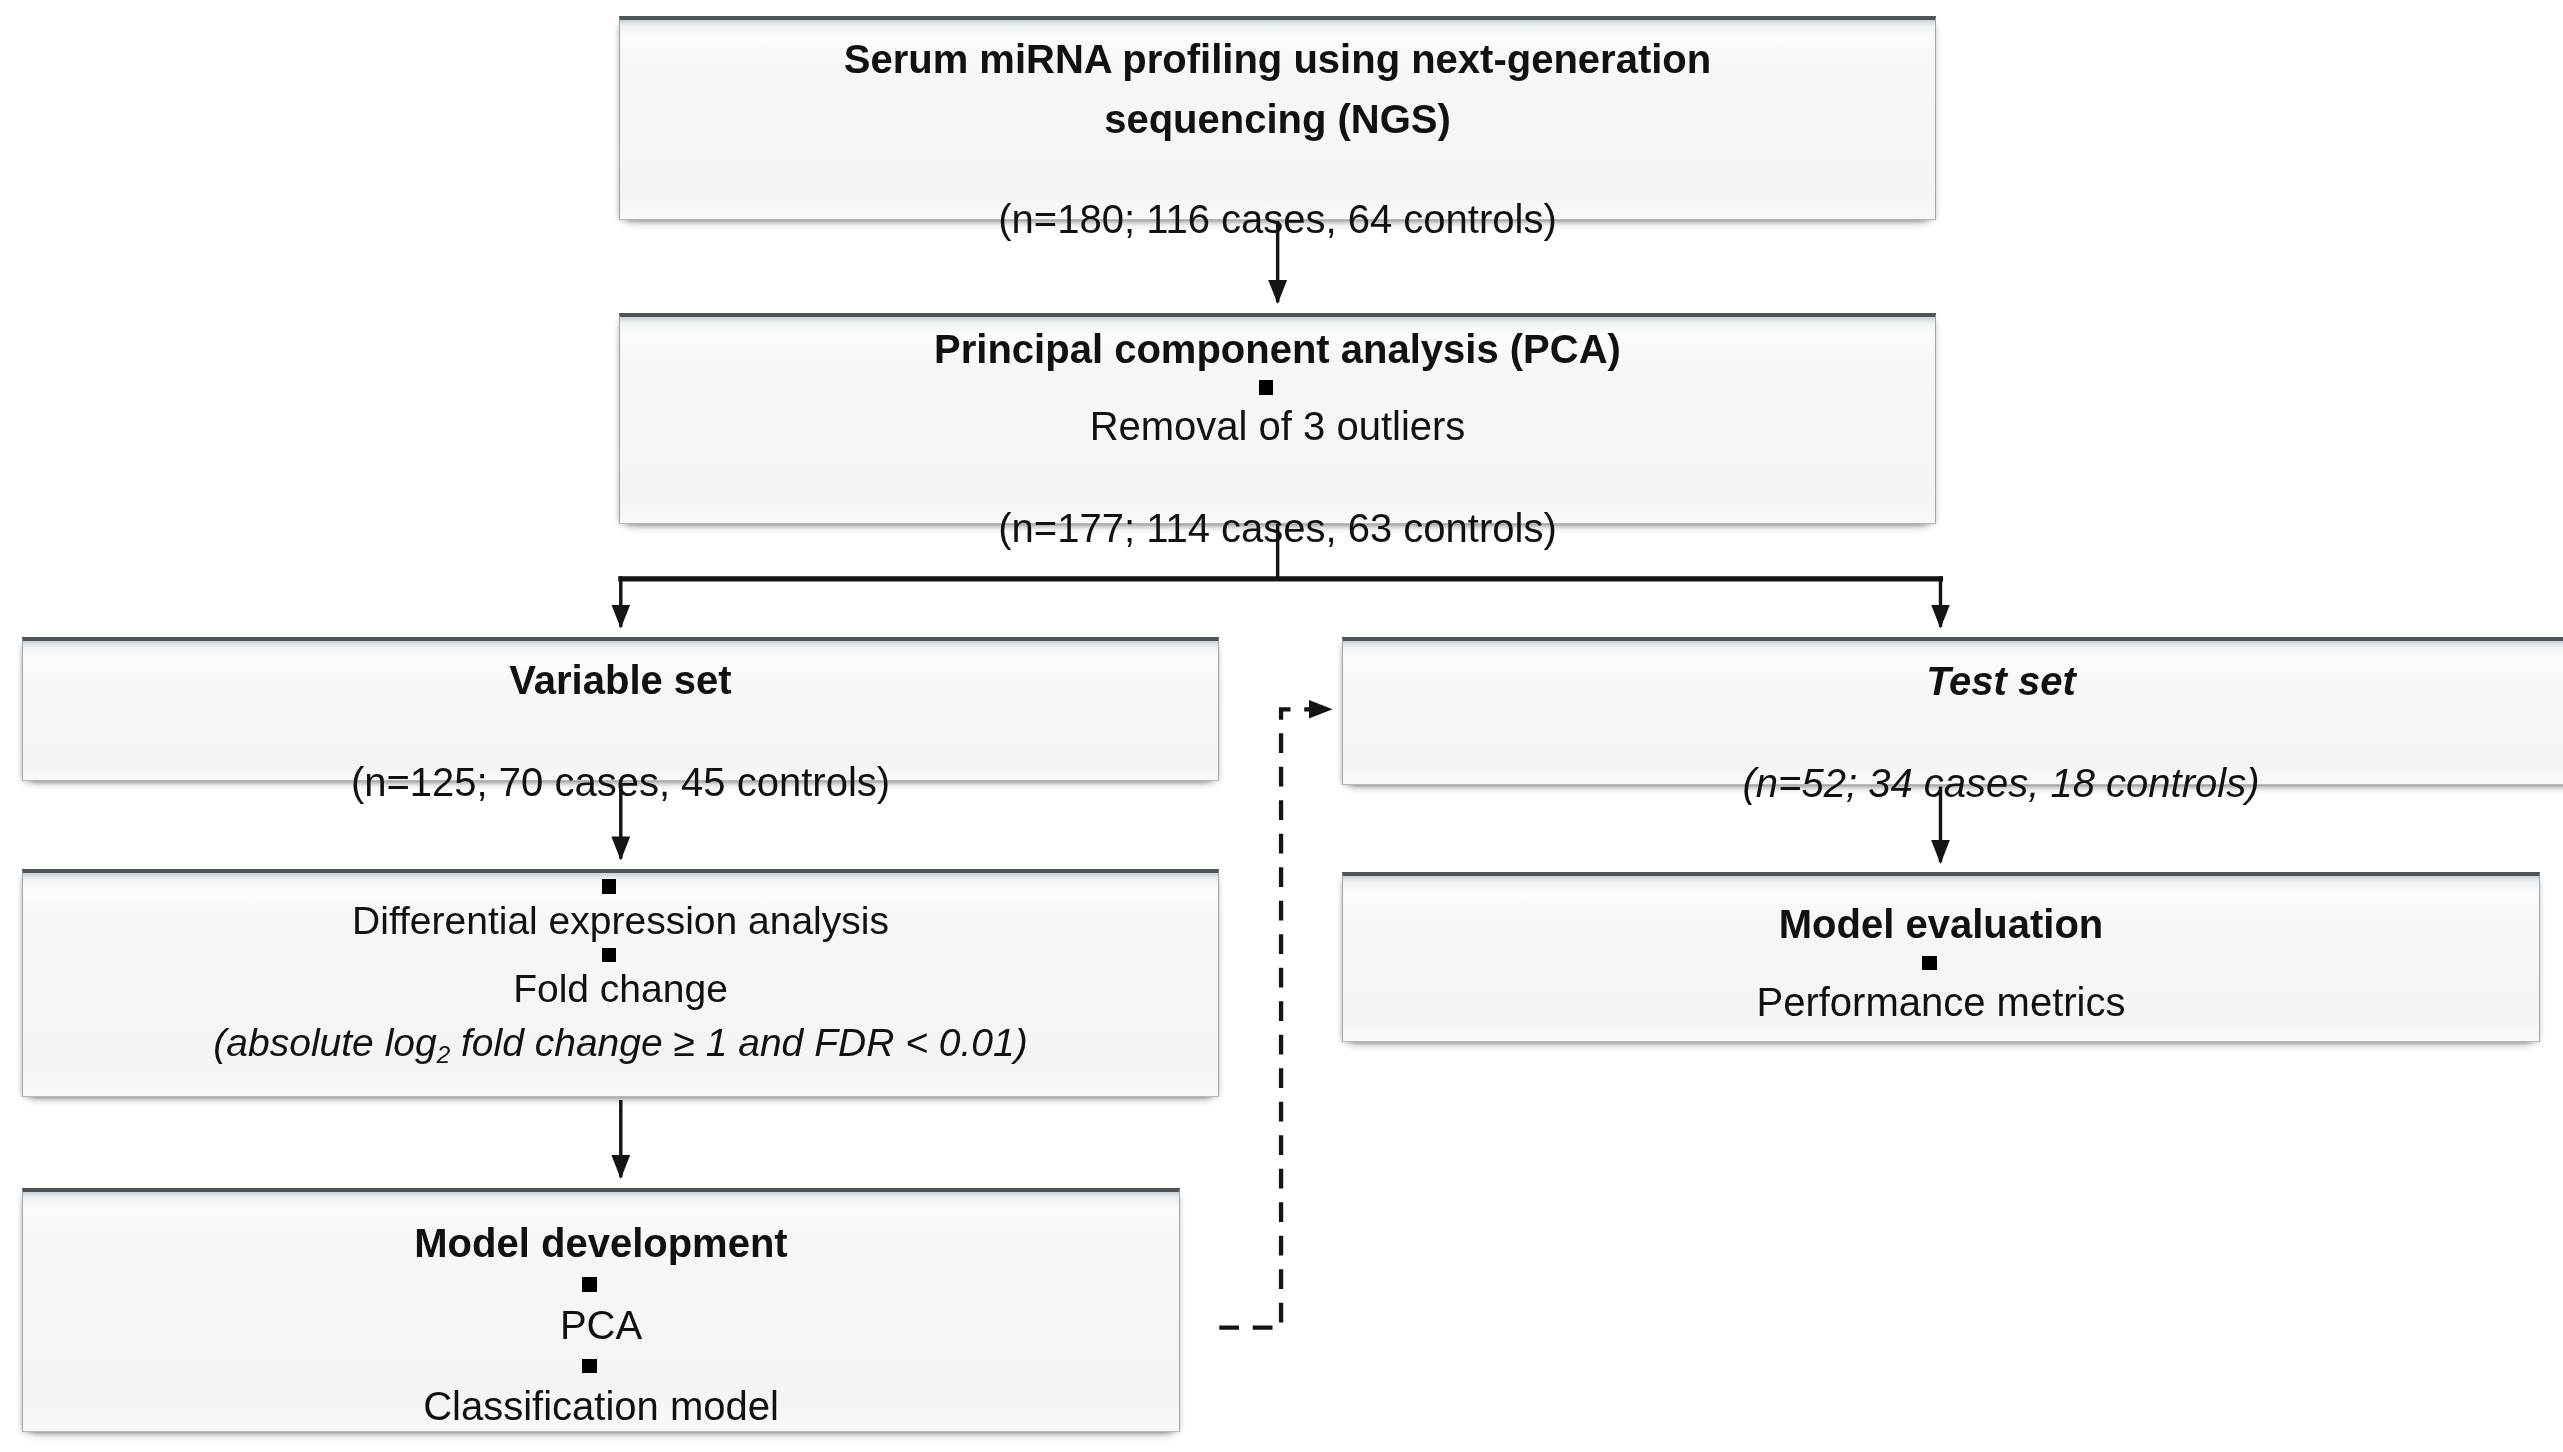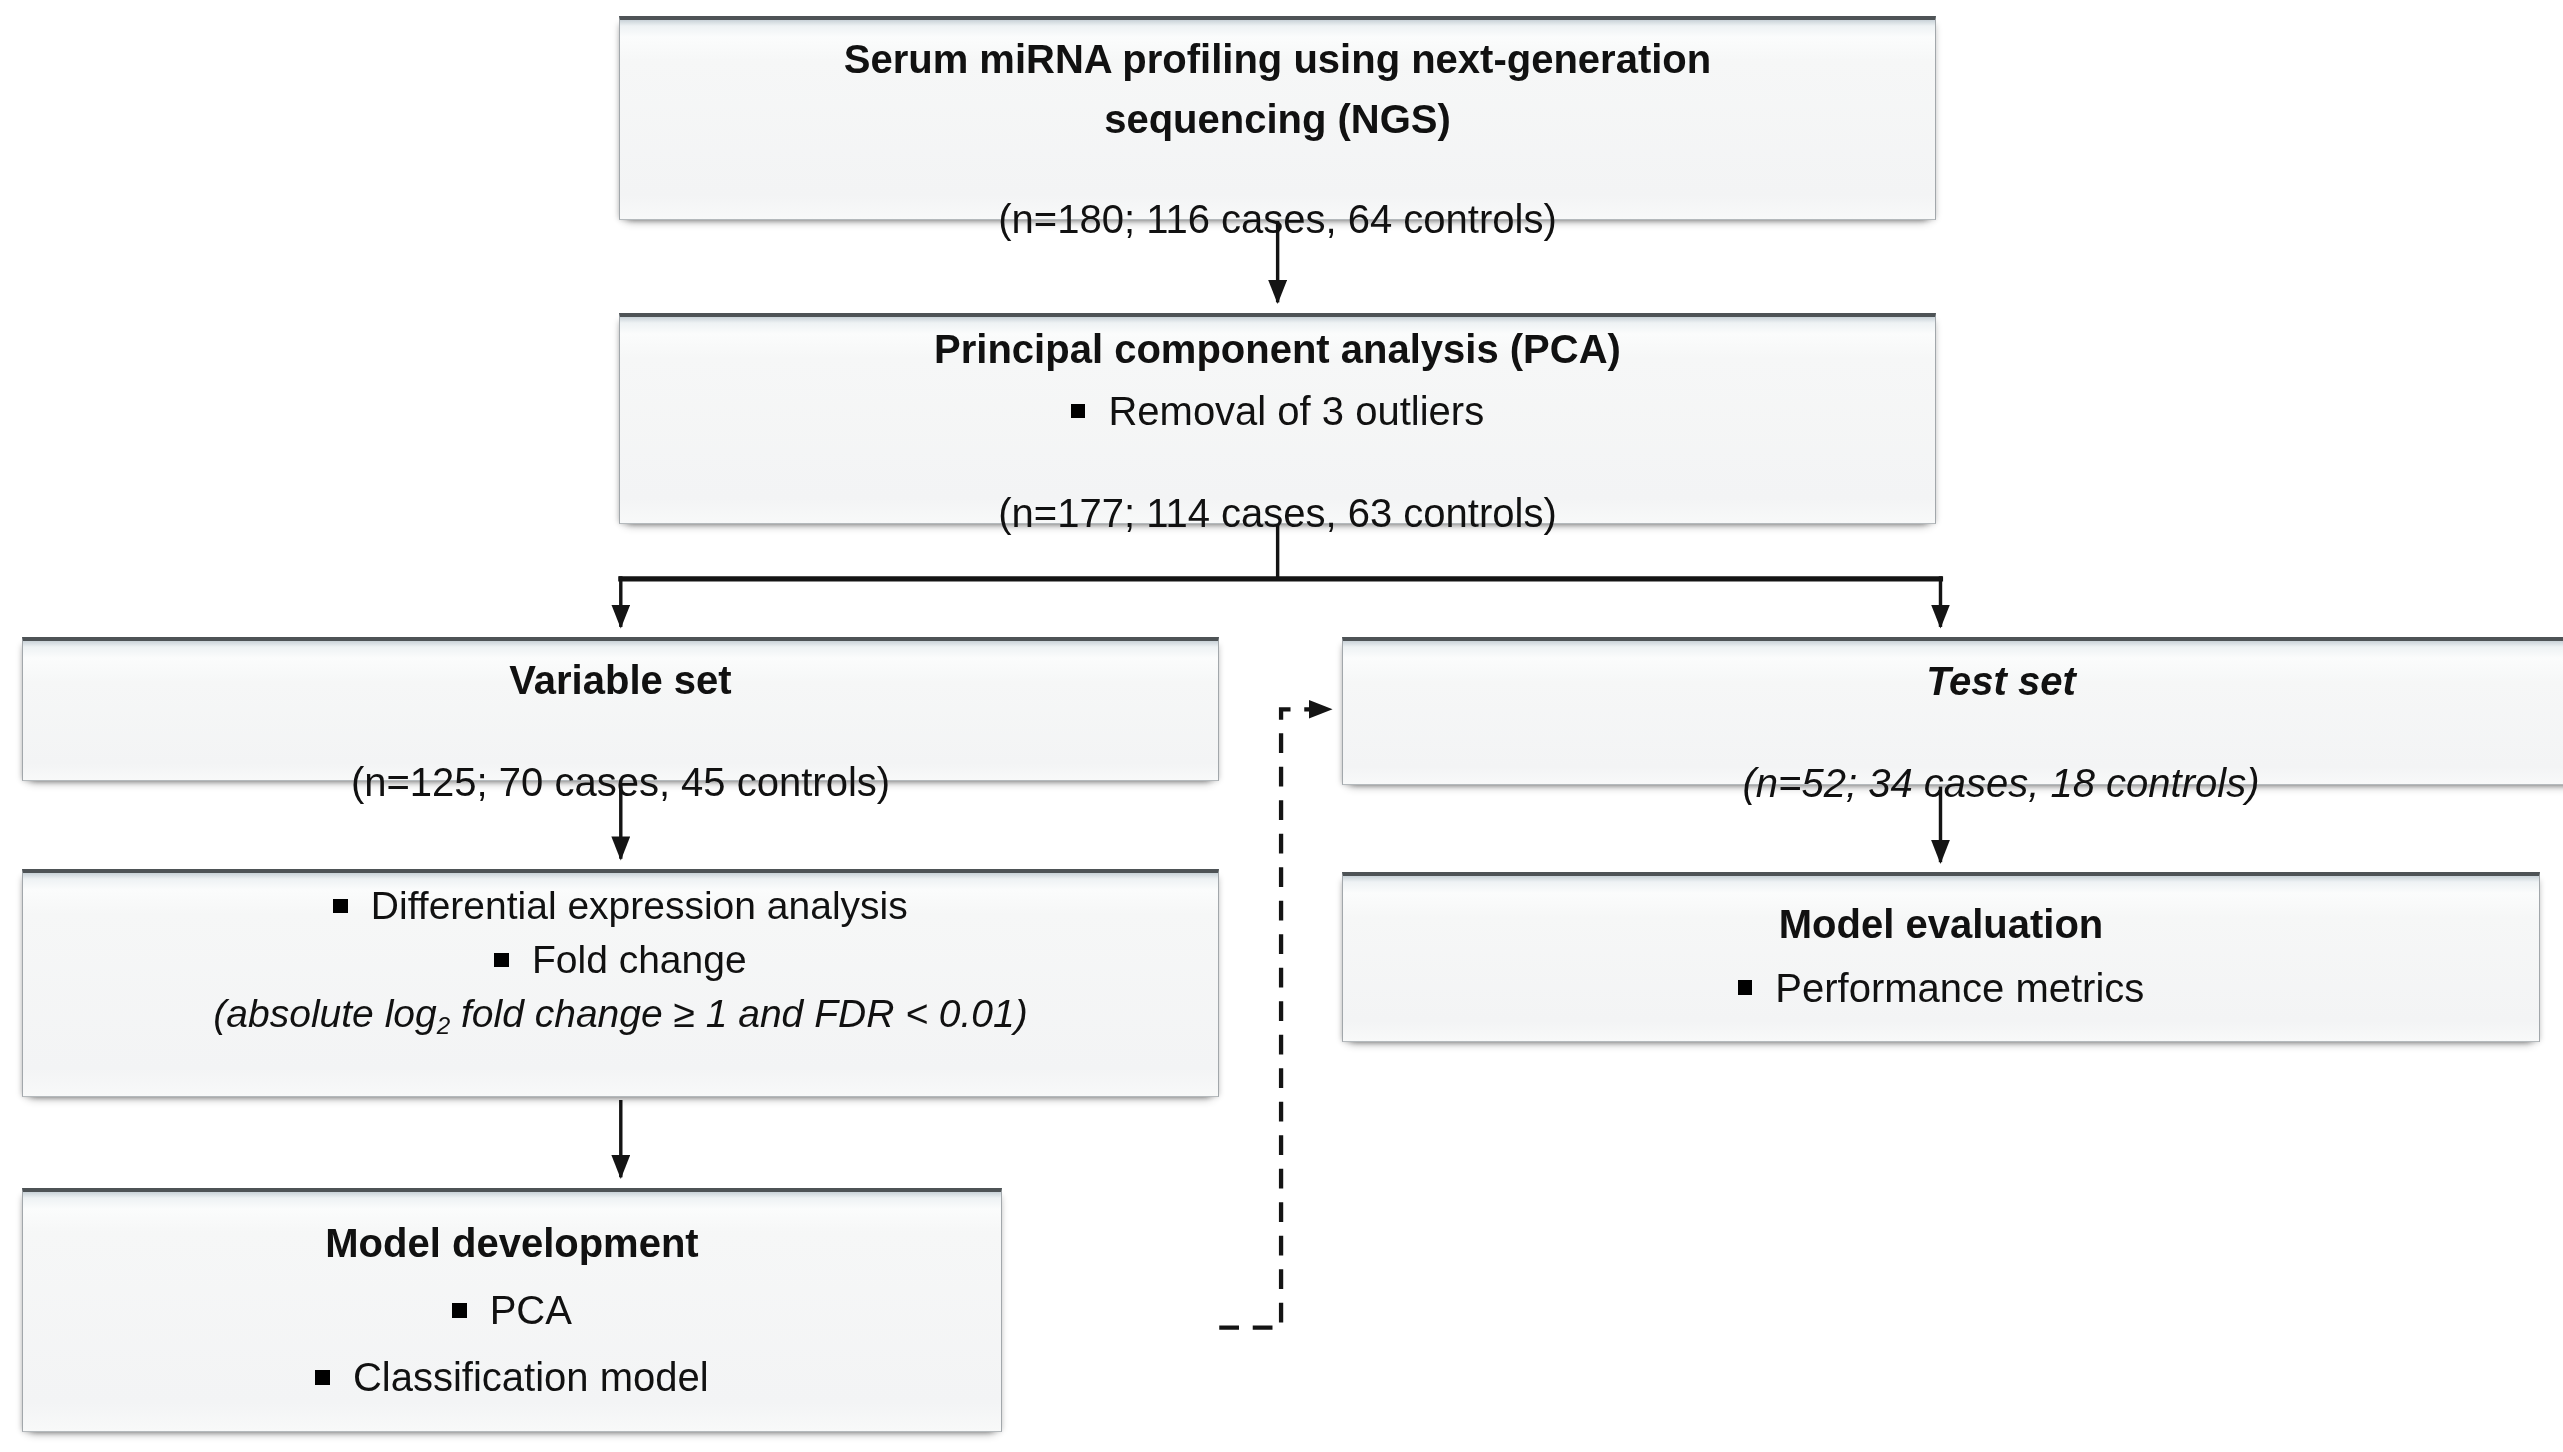--- a/index.html
+++ b/index.html
@@ -12,31 +12,31 @@
     border-top:4.3px solid #4e5356;
     border-bottom-color:#b4b9bc;
     background:linear-gradient(180deg,#c9d2d8 0px,#eef2f4 6px,#fbfcfc 17px,#f6f7f7 41px,#f3f4f5 88%,#f8f9f9 100%);
     box-shadow:0 7.7px 9.4px -6.9px rgba(0,0,0,0.45),-4.3px 3.4px 6px -4.3px rgba(0,0,0,0.28),4.3px 3.4px 6px -4.3px rgba(0,0,0,0.22);
   }
   .box .title{font-weight:bold;}
   .note{font-weight:normal;margin-top:40px;}
   .italic-note{font-style:italic;}
   .sub{font-size:0.62em;vertical-align:-0.28em;}
 
-  .bullet-row{display:flex;align-items:center;justify-content:center;}
+  .bullet-row{display:flex;align-items:center;justify-content:center;flex-direction:column;}
   .bullet-square{display:inline-block;width:14.6px;height:14.6px;background:#000;margin-right:23px;flex:0 0 auto;}
 
   
   .box-ngs      {left:619px; top:15.5px;   width:1317px;height:204px;font-size:40px;line-height:60px;padding-top:9.4px;}
   .box-ngs .title{display:block;max-width:1091px;margin:0 auto;}
   .box-pca      {left:619px; top:313px;  width:1317px;height:211px;font-size:40px;line-height:62px;padding-top:1px;}
   .box-training {left:22px;  top:637px;  width:1197px;height:144px;font-size:40px;line-height:62px;padding-top:7.7px;}
   .box-test     {left:1342px;top:637px;  width:1318px;height:148px;font-size:40px;line-height:62px;padding-top:9.4px;font-style:italic;}
   .box-varsel   {left:22px;  top:869px; width:1197px;height:228px;font-size:39px;line-height:54px;padding-top:6px;}
-  .box-modeldev {left:22px;  top:1188px; width:980px;height:244px;font-size:40px;line-height:67px;padding-top:18px;}
+  .box-modeldev {left:22px;  top:1188px; width:1158px;height:244px;font-size:40px;line-height:67px;padding-top:18px;}
   .box-modeleval{left:1342px;top:872px; width:1198px;height:170px;font-size:40px;line-height:64px;padding-top:15.5px;}
 
   #connectors{position:absolute;left:0;top:0;width:2563px;height:1453px;}
 </style>
 </head>
 <body>
 
 <div id="canvas">
 
   <svg id="connectors" width="2563" height="1453" viewBox="0 0 2985 1692" aria-hidden="true">

